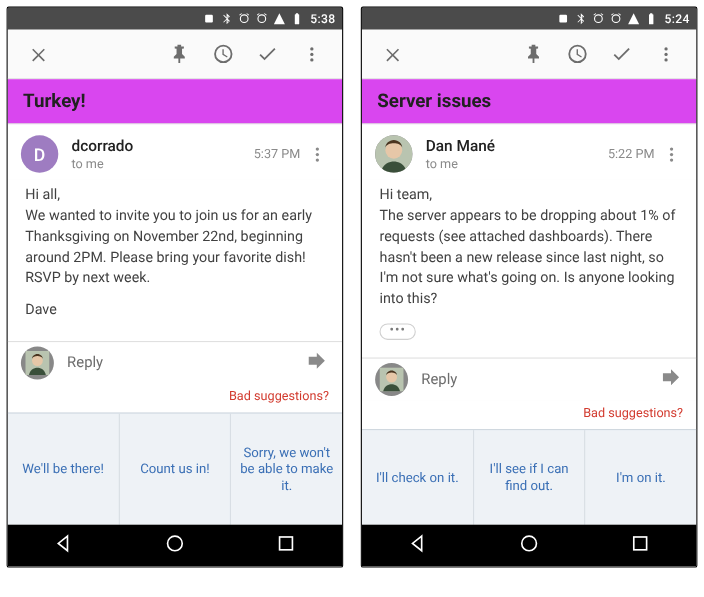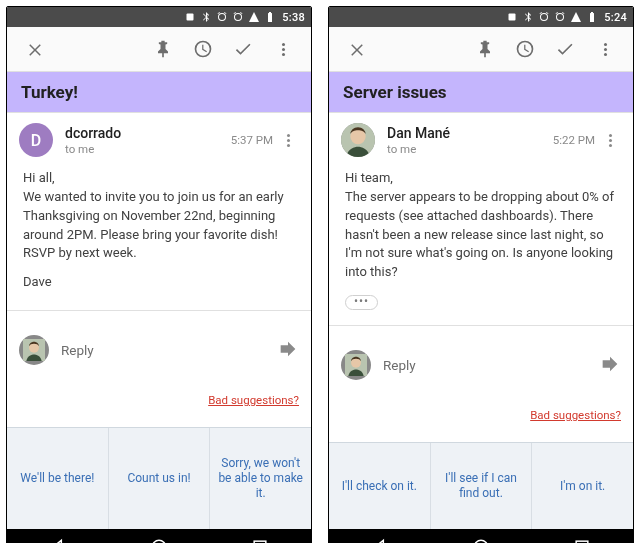--- a/index.html
+++ b/index.html
@@ -63,21 +63,21 @@
   .overflow-dots { display:flex; flex-direction:column; gap:2px; }
   .overflow-dots span { width:3px; height:3px; border-radius:50%; background:#6d6d6d; display:block; }
 
   
   .subject-bar {
     padding: 10px 14px 10px 14px;
     border-bottom: 1px solid #e0e0e0;
     font-size: 17px;
     font-weight: 700;
     color: #212121;
-    background:#c4b5fd;
+    background:#d946ef;
   }
 
   
   .sender-row {
     display: flex;
     align-items: center;
     padding: 10px 12px 6px;
     background:#fff;
   }
   .avatar {
@@ -114,34 +114,33 @@
     line-height:8px;
     letter-spacing:1px;
   }
 
   
   .reply-row {
     border-top:1px solid #e0e0e0;
     background:#fff;
     display:flex;
     align-items:center;
-    padding:24px 12px;
+    padding:4px 12px;
     gap:12px;
   }
   .reply-row .avatar { width:30px; height:30px; }
   .reply-row .reply-text { flex:1 1 auto; color:#6d6d6d; font-size:13.5px; }
   .reply-row svg { width:22px; height:22px; fill:#8a8a8a; }
 
   
   .bad-row {
     text-align:right;
-    padding:4px 12px 20px;
+    padding:4px 12px 8px;
     font-size:11.5px;
     color:#d23a2e;
-    text-decoration: underline;
     background:#fff;
   }
 
   
   .chips {
     display:flex;
     border-top:1px solid #d0d8df;
     background:#eef2f6;
   }
   .chips .chip {
@@ -378,21 +377,21 @@
             <div class="overflow-dots">
               <span></span>
               <span></span>
               <span></span>
             </div>
           </div>
         </div>
       </div>
       <div class="mail-body">
         <p style="margin-bottom:0">Hi team,</p>
-        <p>The server appears to be dropping about 0% of requests (see attached dashboards).  There hasn't been a new release since last night, so I'm not sure what's going on.  Is anyone looking into this?</p>
+        <p>The server appears to be dropping about 1% of requests (see attached dashboards).  There hasn't been a new release since last night, so I'm not sure what's going on.  Is anyone looking into this?</p>
         <div><span class="ellipsis-pill">•••</span></div>
       </div>
       <div class="reply-row">
         <div class="avatar">
           <svg class="face-svg" viewBox="0 0 40 40">
             <rect width="40" height="40" fill="#b9c4b0"></rect>
             <circle cx="20" cy="16" r="9" fill="#e6c7a8"></circle>
             <path d="M11 13c2-6 16-6 18 0 0-4-4-8-9-8s-9 4-9 8z" fill="#4a3520"></path>
             <path d="M6 40c2-10 10-12 14-12s12 2 14 12z" fill="#3a4f3a"></path>
           </svg>

